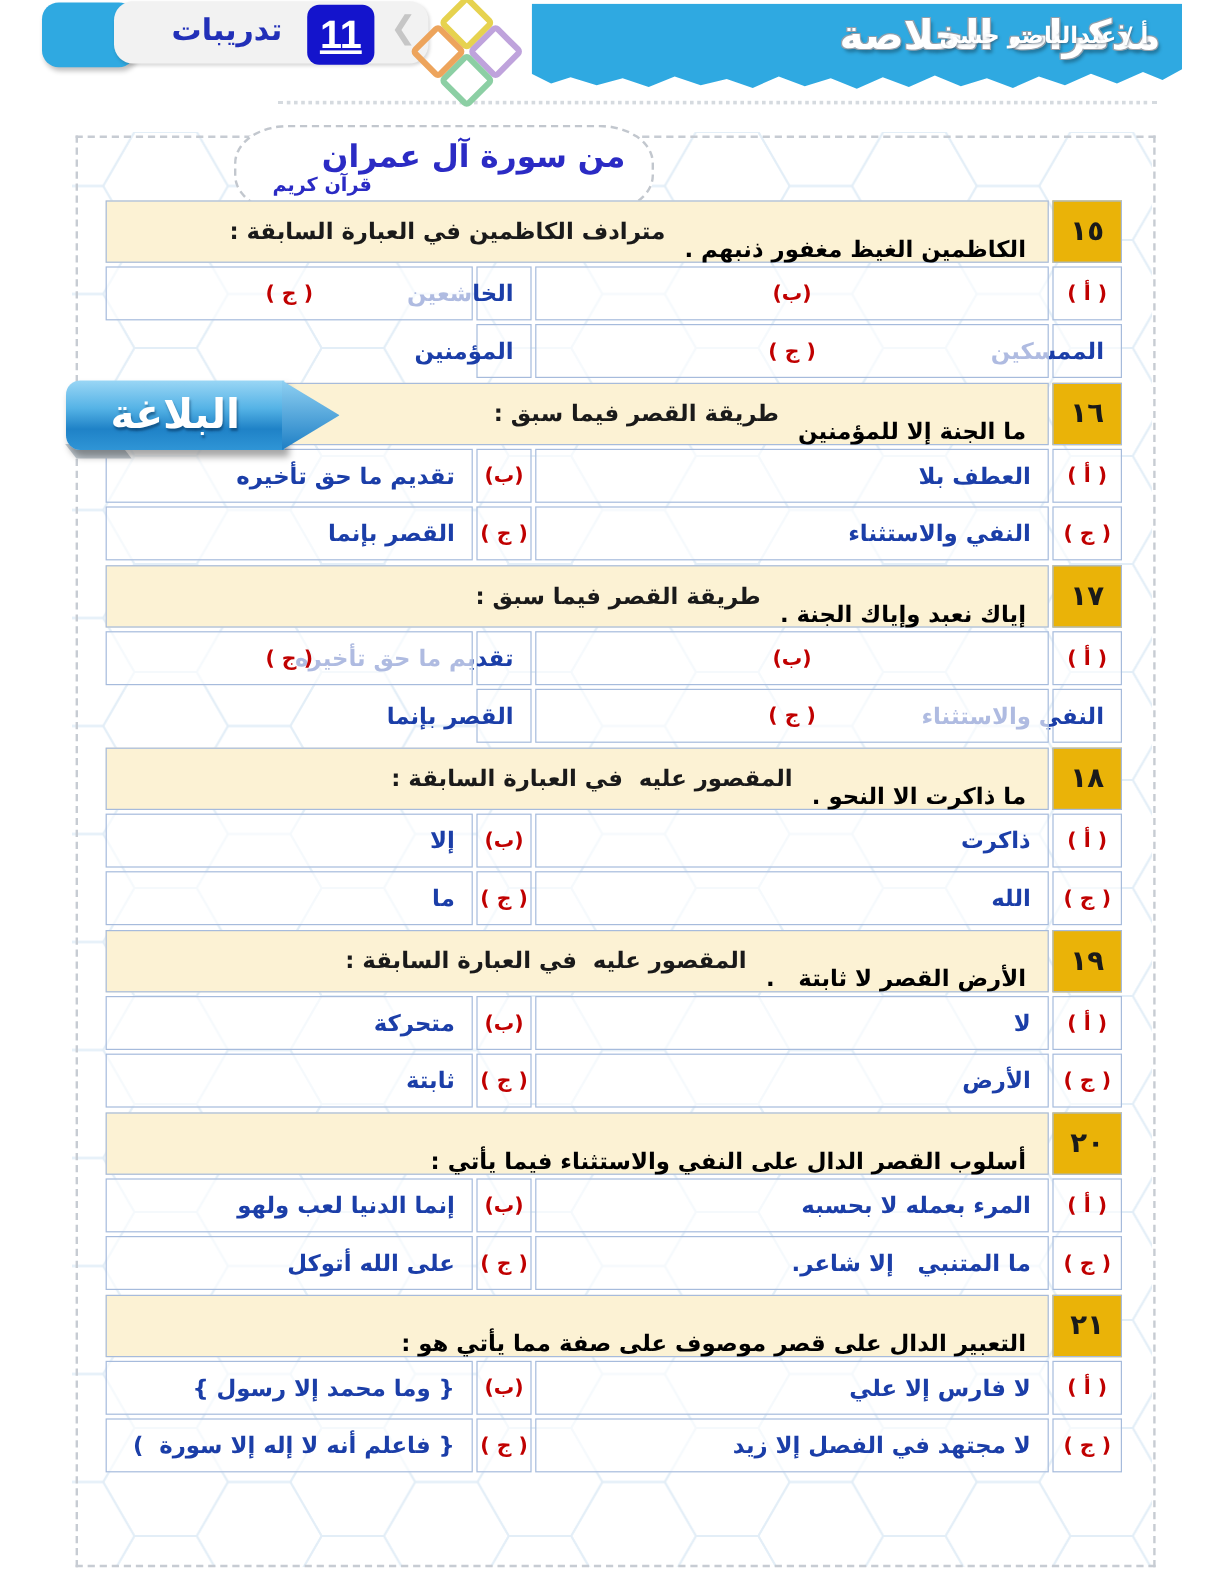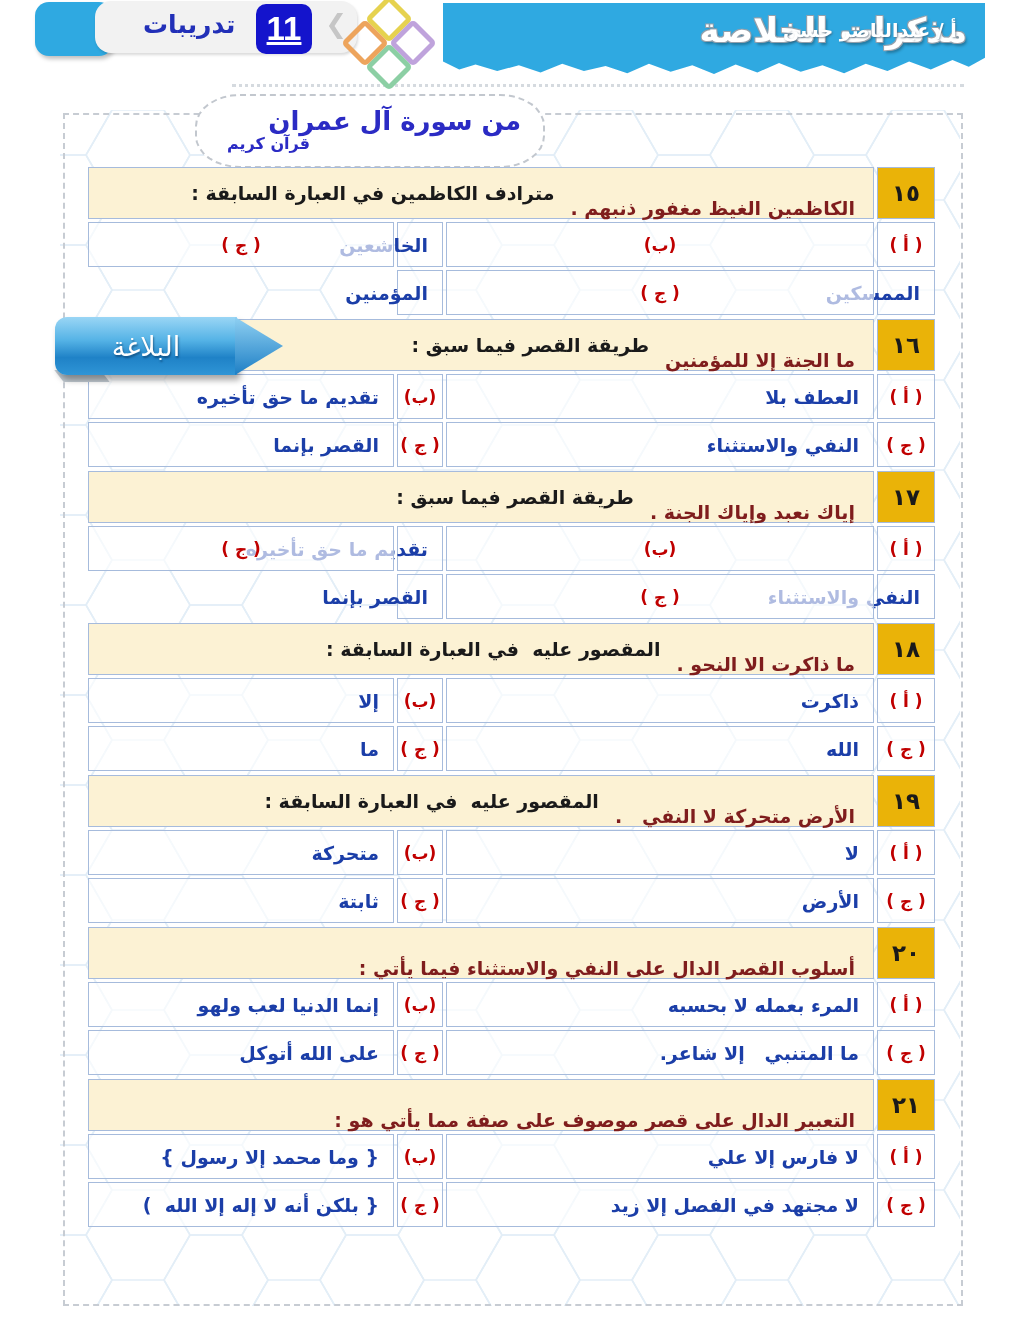--- a/index.html
+++ b/index.html
@@ -36,44 +36,44 @@
               align-items:center; justify-content:center; z-index:5;
               font-family:"Liberation Sans", sans-serif;text-decoration:underline; }
   .logo { position:absolute; left:342px; top:-2px; width:100px; height:100px; z-index:4; }
   .dia { position:absolute; width:34px; height:34px; border-radius:5px; border:5px solid; transform:rotate(45deg); }
   .dia.y { left:30px; top:4px;  border-color:#E6D24F; }
   .dia.p { left:54px; top:28px; border-color:#BFA3DC; }
   .dia.g { left:30px; top:52px; border-color:#8CCFA4; }
   .dia.o { left:6px;  top:28px; border-color:#EDA45C; }
 
   
-  .title-bubble { position:absolute; left:195px; top:94px; width:350px; height:74px; background:#fff;
+  .title-bubble { position:absolute; left:195px; top:104px; width:350px; height:74px; background:#fff;
                   border:2px dashed #C2C7CE; border-radius:45px / 32px; z-index:2; }
   .title-main { position:absolute; right:22px; top:10px; color:#2B2BC4; font-size:26px; font-weight:bold; }
   .title-sub  { position:absolute; left:30px; top:38px; color:#2B2BC4; font-size:16px; font-weight:bold; }
 
   
   .ribbon { position:absolute; left:55px; top:317px; width:228px; height:58px; z-index:6; }
   .ribbon-body { position:absolute; left:0; top:0; width:182px; height:58px; border-radius:12px 0 0 12px;
                  background:linear-gradient(180deg,#9AD6F5 0%,#55B3E6 40%,#1F82C7 70%,#2F95D6 100%);
                  box-shadow:3px 5px 6px rgba(0,0,0,.35); display:flex; align-items:center; justify-content:center; }
   .ribbon-tip { position:absolute; left:180px; top:0; width:48px; height:58px;
                 background:linear-gradient(180deg,#8FD0F2,#1E7FC5);
                 clip-path:polygon(0 0,100% 50%,0 100%); }
   .ribbon-flap { position:absolute; left:4px; bottom:-7px; width:46px; height:12px; background:#C3CCD3;
                  transform:skewX(38deg); z-index:-1; }
-  .ribbon-label { color:#fff; font-size:27px; font-weight:normal; text-shadow:1px 2px 2px rgba(0,40,80,.5); }
+  .ribbon-label { color:#fff; font-size:34px; font-weight:bold; text-shadow:1px 2px 2px rgba(0,40,80,.5); }
 
   
   .qwrap { position:absolute; top:167px; right:85px; width:847px; z-index:2; }
   .q { display:grid; grid-template-columns:58px 428px 46px 1fr; gap:3px; direction:rtl; margin-bottom:4px; }
   .cell { border:1.6px solid #A6BBDC; background:rgba(255,255,255,.65); display:flex; align-items:center; }
   .num { height:52px; background:#eab308; justify-content:center; color:#1A1A1A; font-size:23px; font-weight:bold; }
   .qh  { grid-column:2 / 5; height:52px; background:#FCF2D4; padding:0 18px; font-size:19px; font-weight:bold; }
-  .qh .red { color:#7f1d1d; margin-left:16px; white-space:pre;margin-top:29px; }
+  .qh .red { color:#000000; margin-left:16px; white-space:pre;margin-top:29px; }
   .qh .blk { color:#1A1A1A; white-space:pre;margin-left:24px; }
   .letter { height:45px; justify-content:center; color:#C00000; font-size:17px; font-weight:bold; white-space:pre; }
   .opt { height:45px; padding:0 14px; color:#1B3EA8; font-size:19px; font-weight:bold; white-space:pre; }
 </style>
 </head>
 <body>
 
 <div class="sheet">
 
   <svg class="hexbg" width="900" height="1196">
@@ -184,21 +184,21 @@
         <div class="cell opt">إلا</div>
         <div class="cell letter">( ج )</div>
         <div class="cell opt">الله</div>
         <div class="cell letter">( ج )</div>
         <div class="cell opt">ما</div>
       </div>
 
       <div class="q">
         <div class="cell num">١٩</div>
         <div class="cell qh">
-          <span class="red">الأرض متحركة لا النفي   .</span>
+          <span class="red">الأرض القصر لا ثابتة   .</span>
           <span class="blk">المقصور عليه  في العبارة السابقة :</span>
         </div>
         <div class="cell letter">( أ )</div>
         <div class="cell opt">لا</div>
         <div class="cell letter">(ب)</div>
         <div class="cell opt">متحركة</div>
         <div class="cell letter">( ج )</div>
         <div class="cell opt">الأرض</div>
         <div class="cell letter">( ج )</div>
         <div class="cell opt">ثابتة</div>
@@ -226,17 +226,17 @@
           <span class="red">التعبير الدال على قصر موصوف على صفة مما يأتي هو :</span>
           <span class="blk"></span>
         </div>
         <div class="cell letter">( أ )</div>
         <div class="cell opt">لا فارس إلا علي</div>
         <div class="cell letter">(ب)</div>
         <div class="cell opt">{ وما محمد إلا رسول }</div>
         <div class="cell letter">( ج )</div>
         <div class="cell opt">لا مجتهد في الفصل إلا زيد</div>
         <div class="cell letter">( ج )</div>
-        <div class="cell opt">{ بلكن أنه لا إله إلا الله  )</div>
+        <div class="cell opt">{ فاعلم أنه لا إله إلا سورة  )</div>
       </div>
     </div>
 
 </div>
 
 </body></html>

